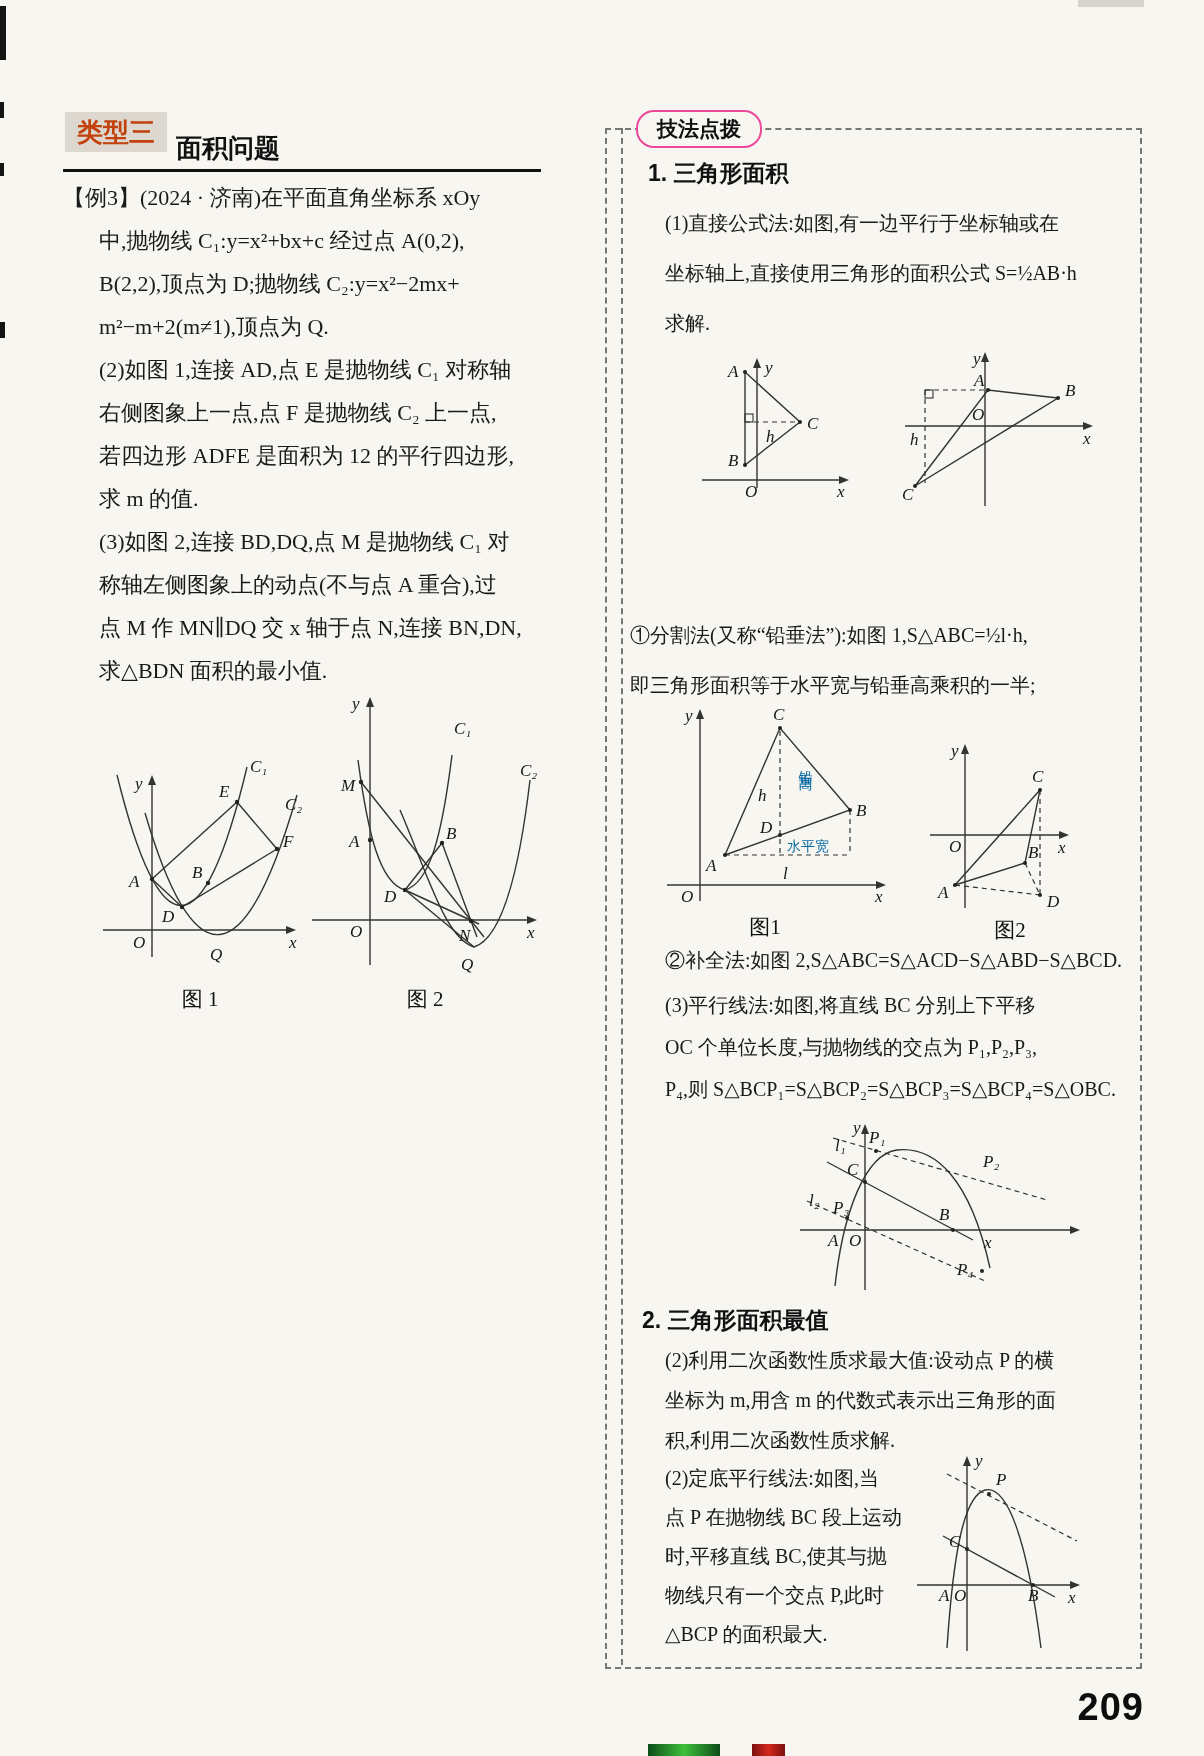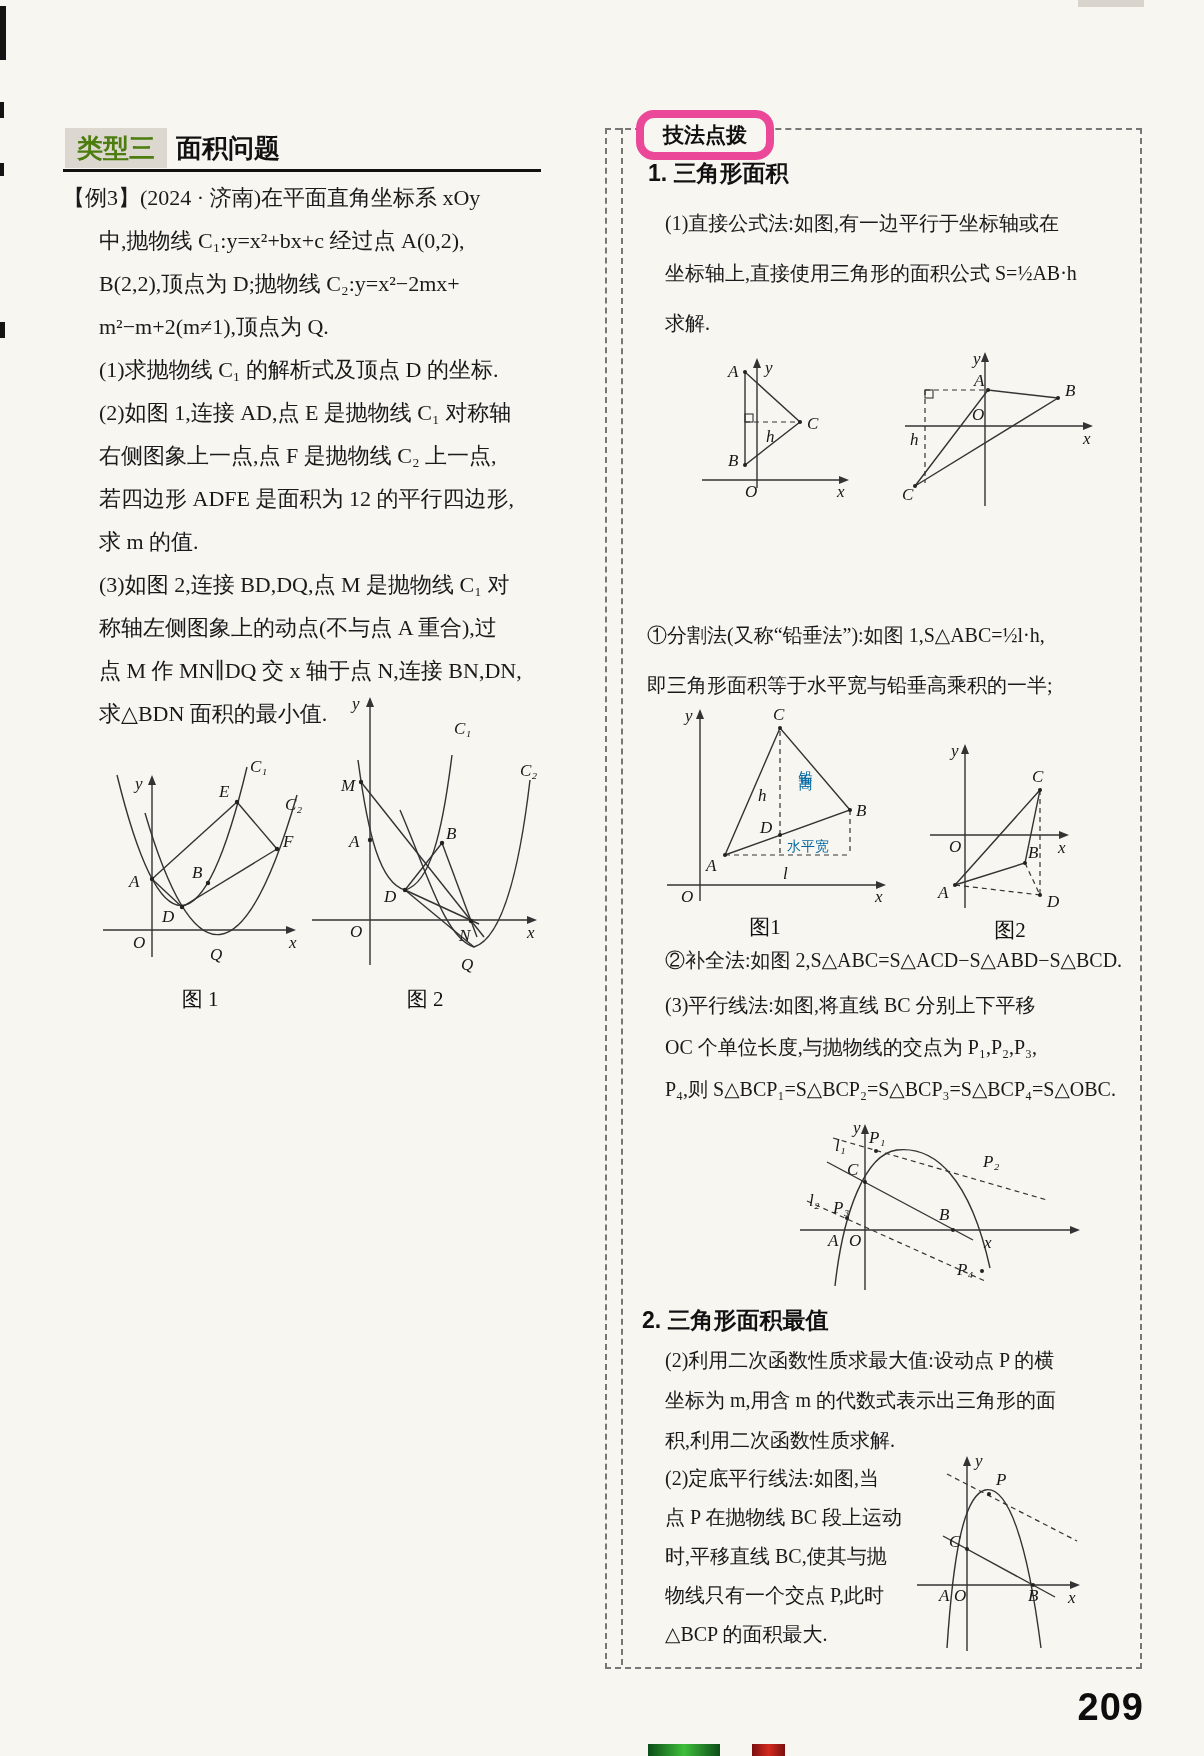--- a/index.html
+++ b/index.html
@@ -2,32 +2,32 @@
 <html><head>
 <meta charset="utf-8">
 <style>
   html,body{margin:0;padding:0;background:#e8e6e0;}
   .page{position:relative;width:1204px;height:1756px;background:#f8f6f1;overflow:hidden;
         font-family:"Liberation Serif","DejaVu Serif",serif;color:#1a1a1a;}
   .abs{position:absolute;}
   .sans{font-family:"Liberation Sans","DejaVu Sans",sans-serif;}
   .mark{background:#141414;}
   
-  .tagbox{left:65px;top:128px;width:102px;height:40px;background:#dcd8cf;text-align:center;
-          line-height:40px;font-weight:bold;font-size:26px;color:#4d7c0f;}
+  .tagbox{left:65px;top:112px;width:102px;height:40px;background:#dcd8cf;text-align:center;
+          line-height:40px;font-weight:bold;font-size:26px;color:#c2410c;}
   .titletx{left:176px;top:128px;height:40px;line-height:40px;font-weight:bold;font-size:26px;color:#111;}
   .rule{left:63px;top:169px;width:478px;height:3px;background:#111;}
   
   .ex{left:63px;top:176px;width:492px;font-size:22px;}
   .ex p{margin:0;height:43px;line-height:43px;white-space:nowrap;}
   .ex p.ind{padding-left:36px;}
   
   .tbox{left:605px;top:128px;width:533px;height:1537px;border:2px dashed #777;}
   .tbox-inner{left:621px;top:128px;width:0;height:1537px;border-left:2px dashed #777;}
-  .pill{left:636px;top:110px;width:122px;height:34px;border:8px solid #ec4899;border-radius:18px;
+  .pill{left:636px;top:110px;width:122px;height:34px;border:2px solid #ec4899;border-radius:18px;
         background:#f8f6f1;text-align:center;line-height:34px;font-weight:bold;font-size:21px;
         font-family:"Liberation Sans","DejaVu Sans",sans-serif;color:#111;}
   .h-sec{font-family:"Liberation Sans","DejaVu Sans",sans-serif;font-weight:bold;font-size:23px;color:#111;}
   .tb{font-size:20px;white-space:nowrap;}
   .tb div{margin:0;}
   
   .fg line,.fg path{stroke:#333;stroke-width:1.4;fill:none;}
   .fg .dash{stroke-dasharray:5 4;stroke-width:1.2;}
   .fg .dot{fill:#222;stroke:none;}
   .fg polygon{fill:#333;stroke:none;}
@@ -58,21 +58,20 @@
 
   <div class="abs sans tagbox">类型三</div>
   <div class="abs sans titletx">面积问题</div>
   <div class="abs rule"></div>
 
   <div class="abs ex">
     <p>【例3】(2024 · 济南)在平面直角坐标系 xOy</p>
     <p class="ind">中,抛物线 C₁:y=x²+bx+c 经过点 A(0,2),</p>
     <p class="ind">B(2,2),顶点为 D;抛物线 C₂:y=x²−2mx+</p>
     <p class="ind">m²−m+2(m≠1),顶点为 Q.</p>
-    <p class="ind">(1)求抛物线 C₁ 的解析式及顶点 D 的坐标.</p>
     <p class="ind">(2)如图 1,连接 AD,点 E 是抛物线 C₁ 对称轴</p>
     <p class="ind">右侧图象上一点,点 F 是抛物线 C₂ 上一点,</p>
     <p class="ind">若四边形 ADFE 是面积为 12 的平行四边形,</p>
     <p class="ind">求 m 的值.</p>
     <p class="ind">(3)如图 2,连接 BD,DQ,点 M 是抛物线 C₁ 对</p>
     <p class="ind">称轴左侧图象上的动点(不与点 A 重合),过</p>
     <p class="ind">点 M 作 MN∥DQ 交 x 轴于点 N,连接 BN,DN,</p>
     <p class="ind">求△BDN 面积的最小值.</p>
   </div>
 
@@ -192,21 +191,21 @@
       <text x="84" y="48">A</text>
       <text x="175" y="58">B</text>
       <text x="82" y="82">O</text>
       <text x="20" y="107">h</text>
       <text x="12" y="162">C</text>
       <text x="193" y="106">x</text>
     </svg>
   </div>
 
 
-  <div class="abs tb" style="left:647px;top:610px;line-height:50px;">
+  <div class="abs tb" style="left:630px;top:610px;line-height:50px;">
     <div>①分割法(又称“铅垂法”):如图 1,S△ABC=½l·h,</div>
     <div>即三角形面积等于水平宽与铅垂高乘积的一半;</div>
   </div>
 
   <div class="abs" style="left:655px;top:695px;width:250px;height:245px;">
     <svg class="fg" width="250" height="215" viewBox="0 0 250 215">
       <line x1="45" y1="16" x2="45" y2="206"></line>
       <polygon points="41,24 45,14 49,24"></polygon>
       <line x1="12" y1="190" x2="228" y2="190"></line>
       <polygon points="221,186 231,190 221,194"></polygon>

